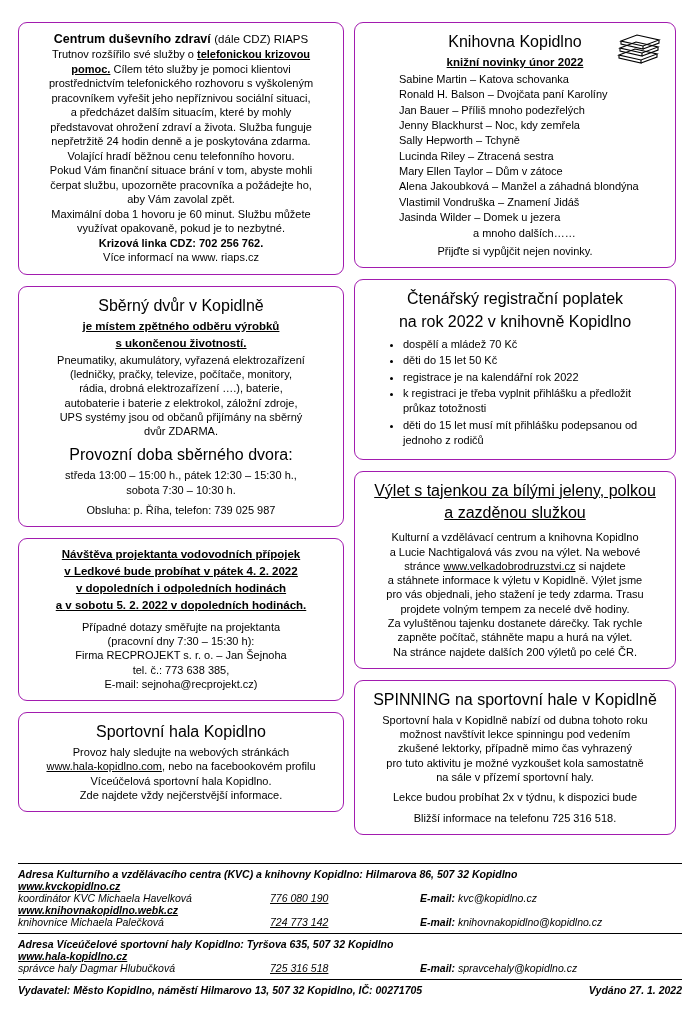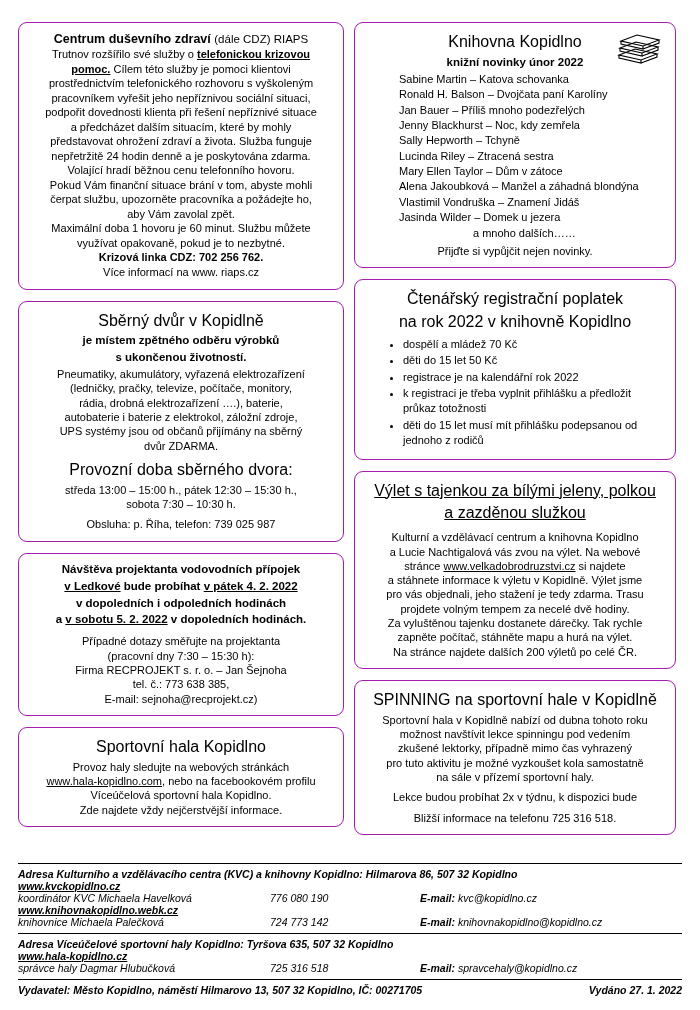--- a/index.html
+++ b/index.html
@@ -46,20 +46,21 @@
   }
   .box-title {
     font-weight: normal;
     font-size: 16px;
     margin: 1px 0 2px 0;
   }
   .box-subtitle {
     font-weight: bold;
     font-size: 11.5px;
     margin: 0 0 2px 0;
+    text-decoration: underline;
   }
   p { margin: 0; }
   .u { text-decoration: underline; }
   .b { font-weight: bold; }
 
   
   .cdz-title { font-weight: bold; font-size: 12.5px; }
   .cdz-title .reg { font-weight: normal; font-size: 11.5px; }
   .cdz-body { font-size: 11px; line-height: 1.32; }
   .highlight { text-decoration: underline; font-weight: bold; }
@@ -118,21 +119,21 @@
     text-decoration: underline;
     font-size: 10.5px;
   }
   .foot-row {
     display: flex;
     align-items: baseline;
     font-style: italic;
     font-size: 10.5px;
   }
   .foot-role { width: 252px; }
-  .foot-phone { width: 150px; }
+  .foot-phone { width: 150px; text-decoration: underline; }
   .foot-email { flex: 1; }
   .foot-email .b { font-weight: bold; }
   .foot-bottom {
     display: flex;
     justify-content: space-between;
     font-style: italic;
     font-weight: bold;
     font-size: 10.5px;
     margin-top: 2px;
   }
@@ -150,21 +151,20 @@
       <div class="box">
         <div class="cdz-title">
           <span>Centrum duševního zdraví</span>
           <span class="reg">(dále CDZ) RIAPS</span>
         </div>
         <div class="cdz-body">
           <p><span>Trutnov rozšířilo své služby o </span><span class="highlight">telefonickou krizovou</span></p>
           <p><span class="highlight">pomoc.</span><span> Cílem této služby je pomoci klientovi</span></p>
           <p>prostřednictvím telefonického rozhovoru s vyškoleným</p>
           <p>pracovníkem vyřešit jeho nepříznivou sociální situaci,</p>
-          <p>podpořit dovednosti klienta při řešení nepříznivé situace</p>
           <p>a předcházet dalším situacím, které by mohly</p>
           <p>představovat ohrožení zdraví a života. Služba funguje</p>
           <p>nepřetržitě 24 hodin denně  a je poskytována zdarma.</p>
           <p>Volající hradí běžnou cenu telefonního hovoru.</p>
           <p>Pokud Vám finanční situace brání v tom, abyste mohli</p>
           <p>čerpat službu, upozorněte pracovníka a požádejte ho,</p>
           <p>aby Vám zavolal zpět.</p>
           <p>Maximální doba 1 hovoru je 60 minut. Službu můžete</p>
           <p>využívat opakovaně, pokud je to nezbytné.</p>
           <p class="b">Krizová linka CDZ: 702 256 762.</p>

